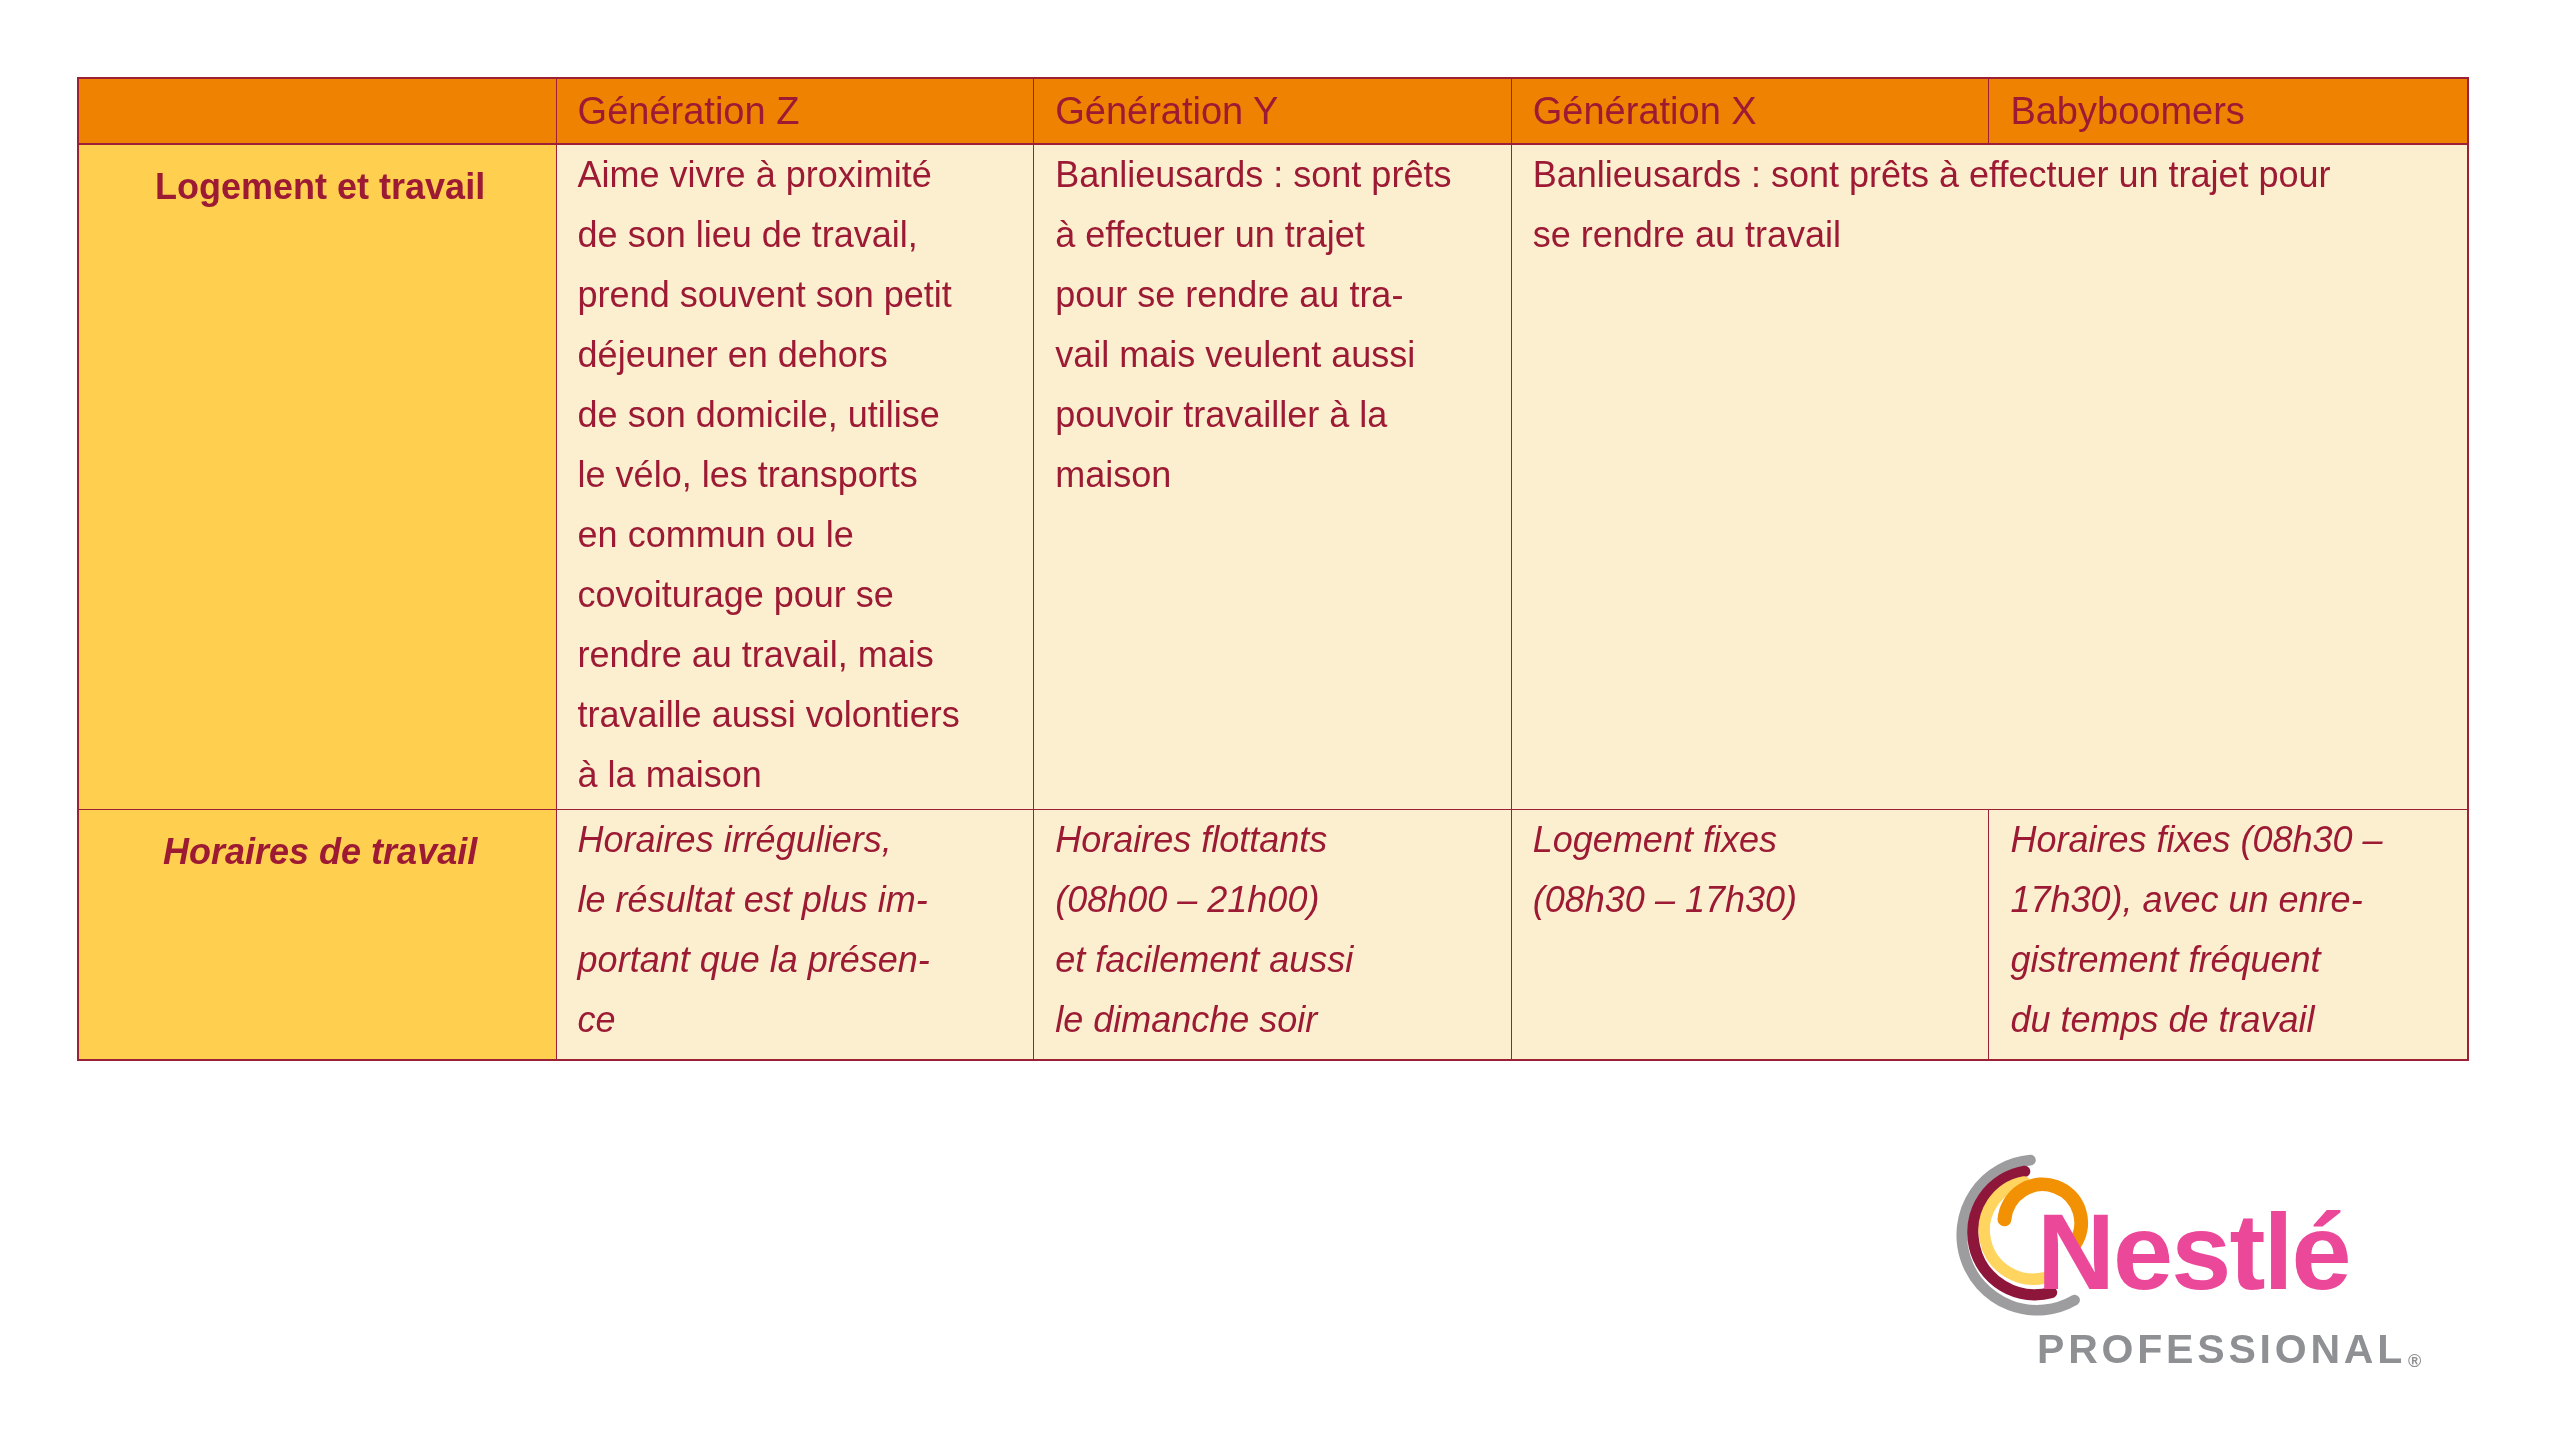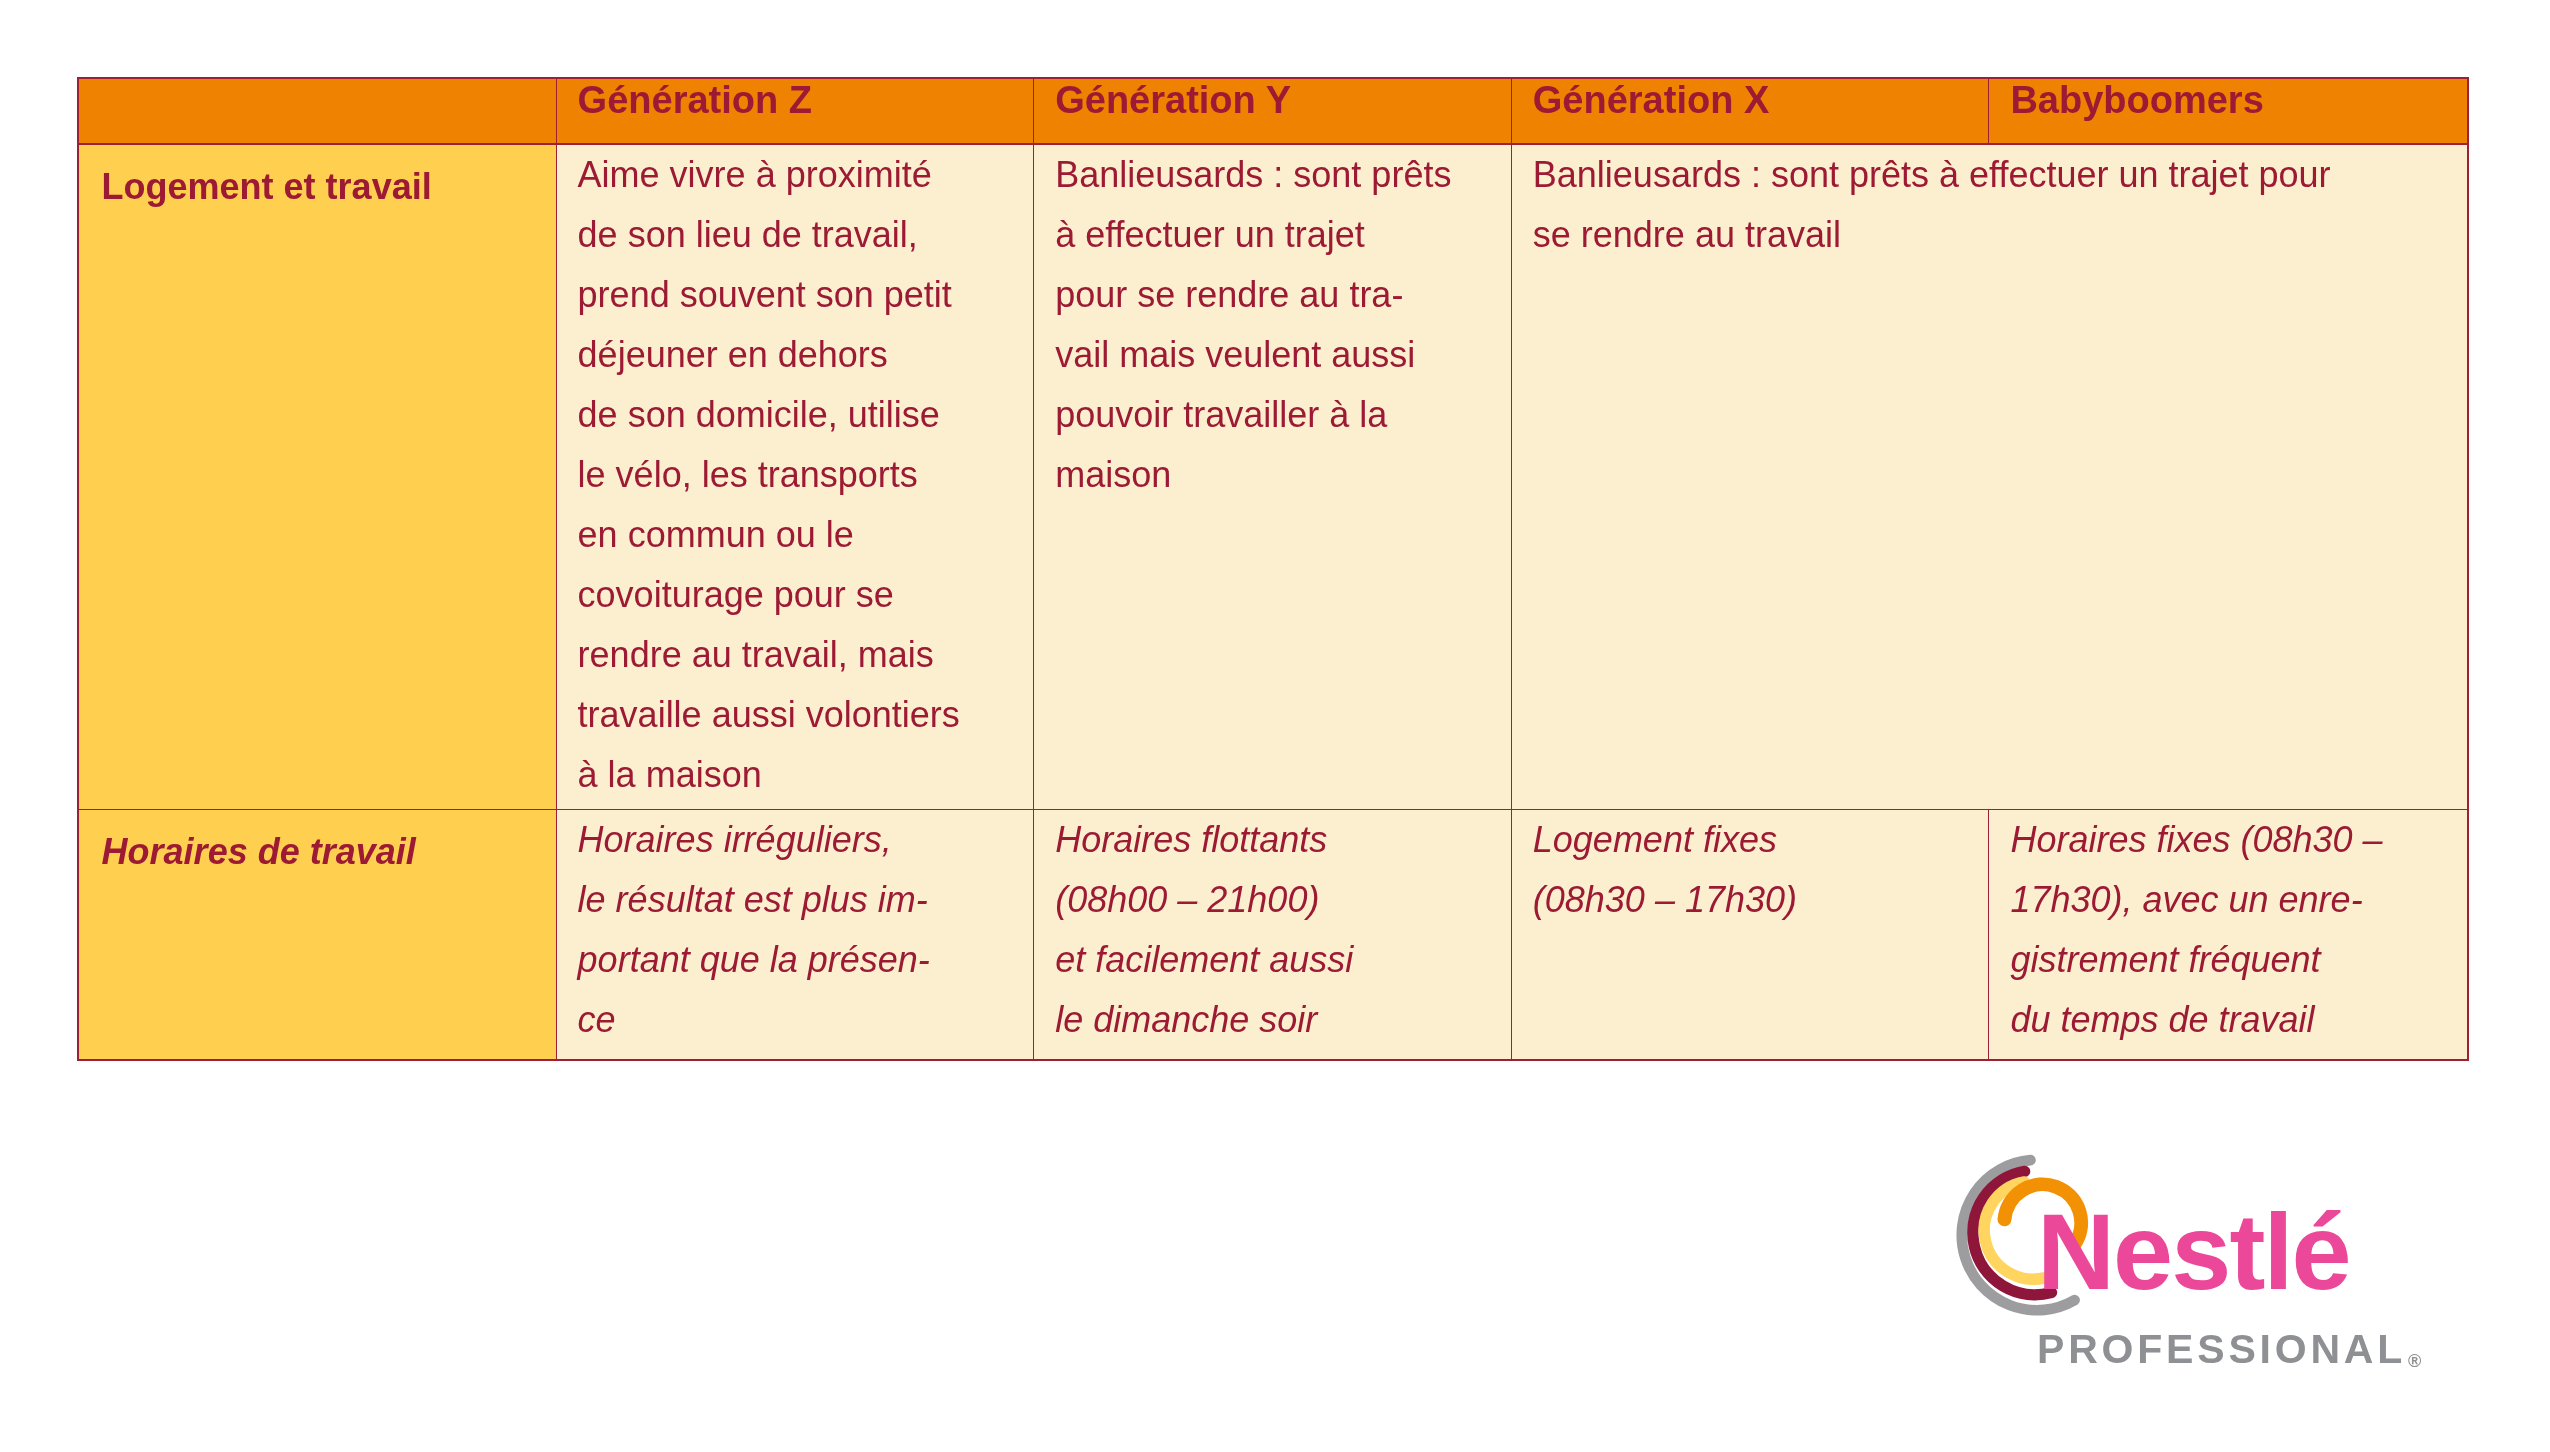--- a/index.html
+++ b/index.html
@@ -36,31 +36,33 @@
     border-right: 1.9px solid #9C2136;
     border-bottom: 1.9px solid #9C2136;
     overflow: hidden;
   }
   .cell.last-col { border-right: none; }
   .cell.last-row { border-bottom: none; font-style: italic; }
 
   .th {
     background: #EF8200;
     display: flex;
+    align-items: center;
     padding-left: 21px;
     font-size: 38px;
-    font-weight: bold;
+    font-weight: normal;
     border-bottom: 2.8px solid #9C2136;
   }
   .label-cell {
     background: #FFD04F;
     font-weight: bold;
     font-size: 36px;
     line-height: 60px;
     padding: 12.2px 17px 0 22.6px;
+    text-align: center;
   }
   .body-cell {
     background: #FBEFD0;
     font-size: 36px;
     line-height: 60px;
     padding: 0 17px 0 21px;
   }
   .body-cell .txt, .label-cell .txt {
     white-space: pre-line;
   }

